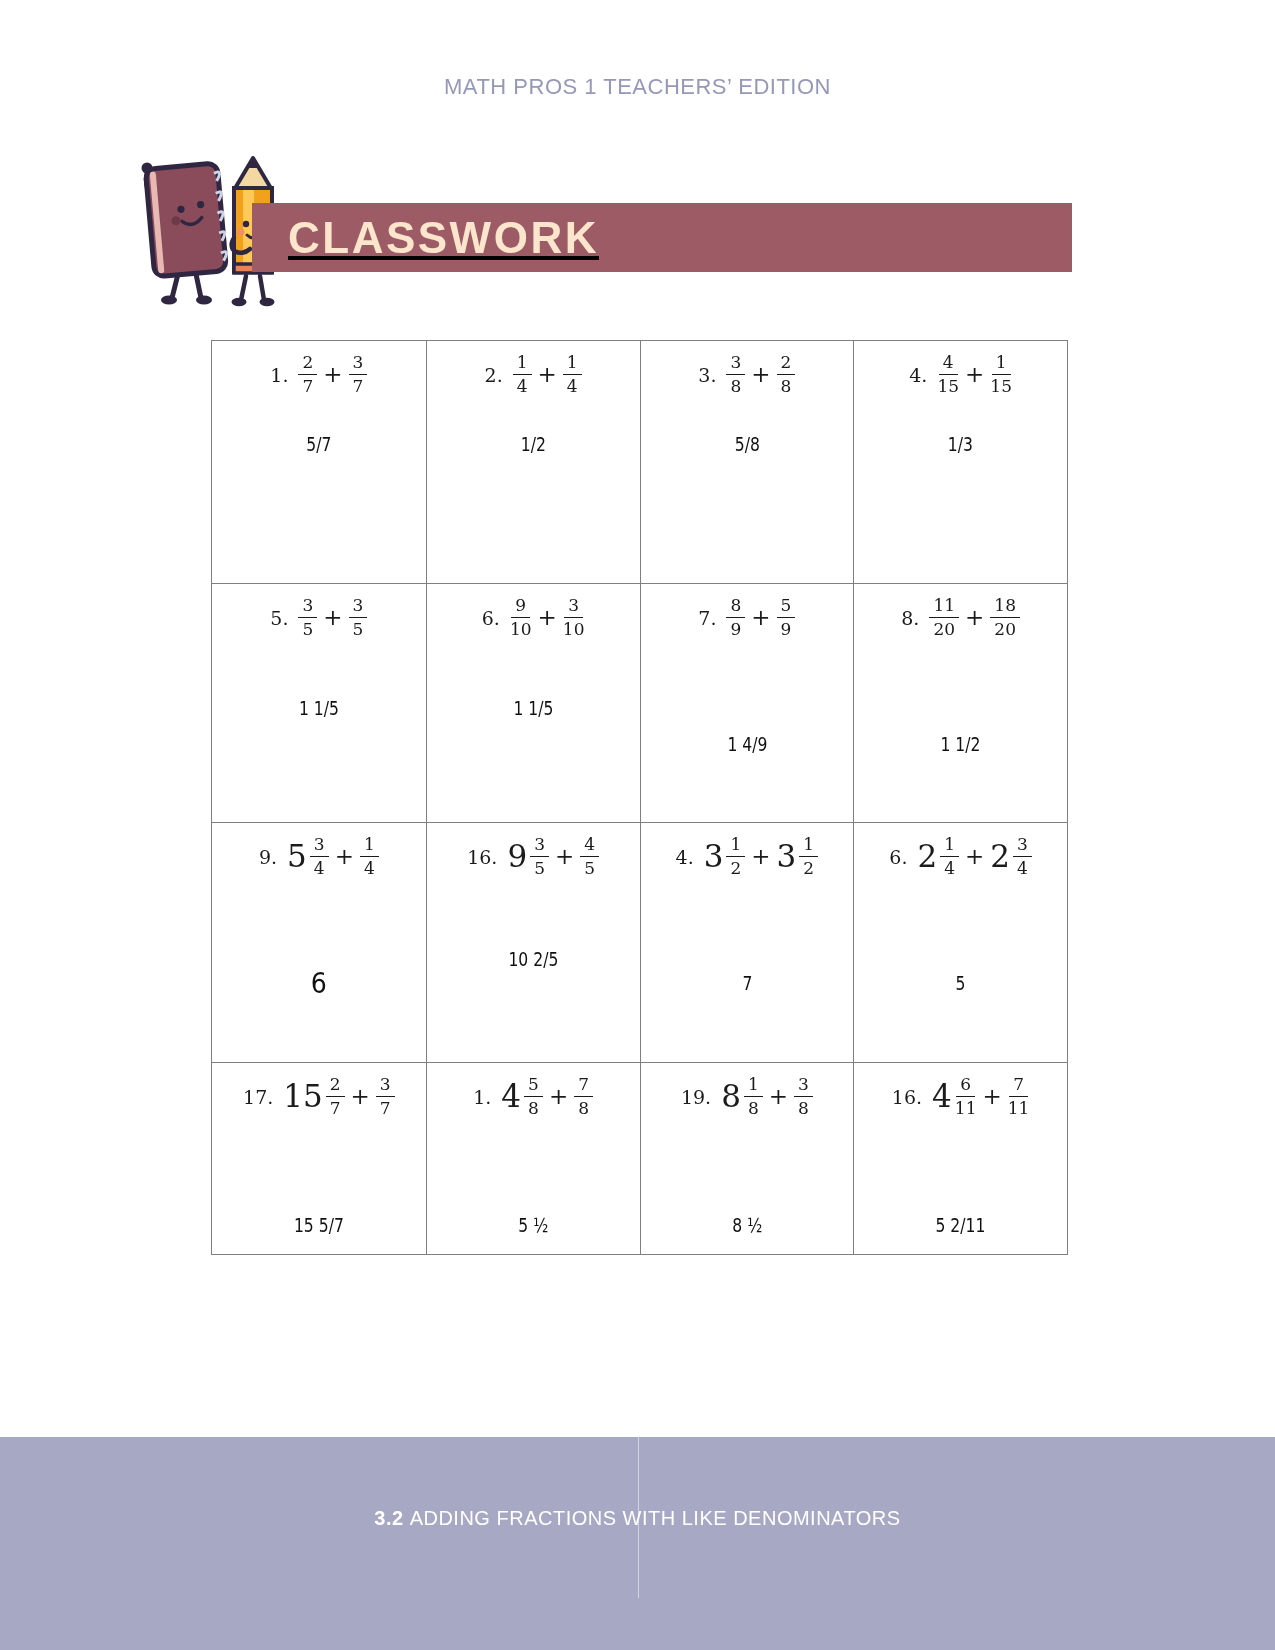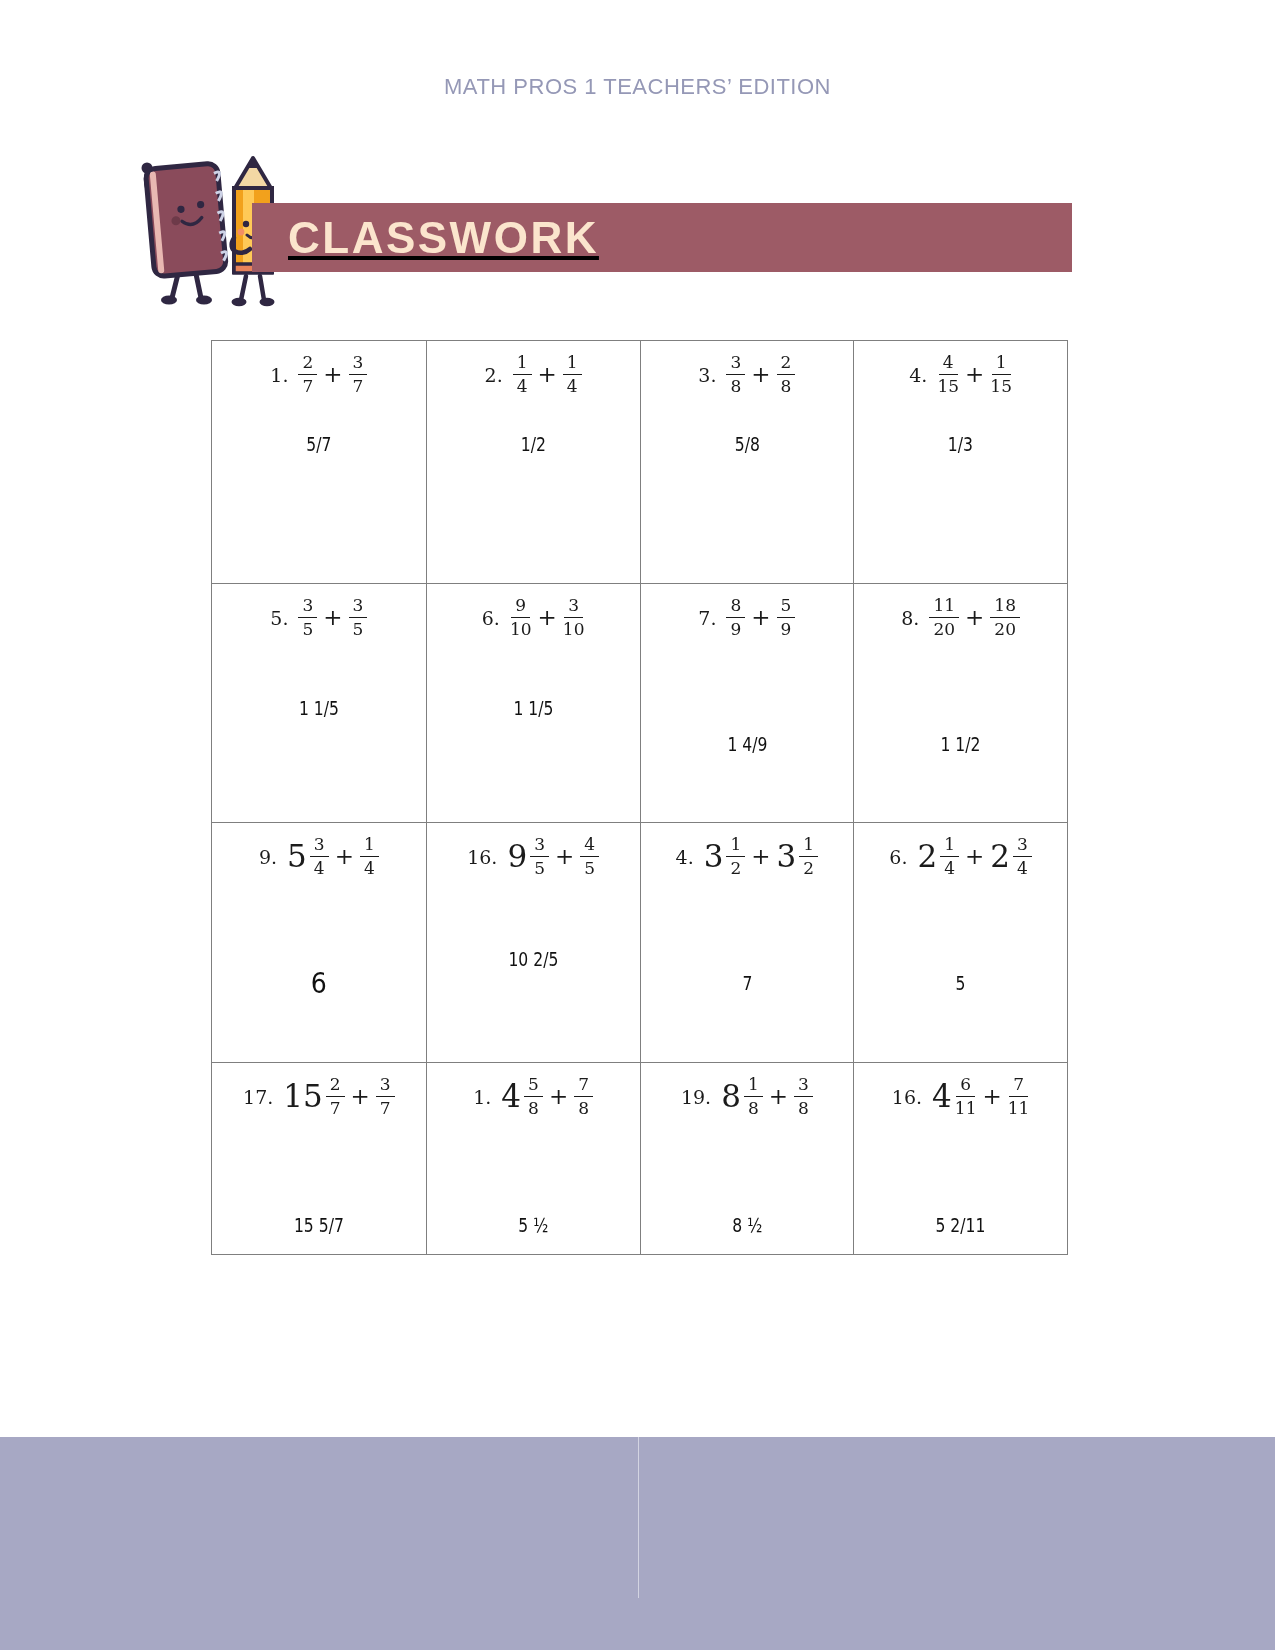--- a/index.html
+++ b/index.html
@@ -406,15 +406,18 @@
               <span class="fden">11</span>
             </span>
           </span>
     </div>
     <div class="answer a-r4">5 2/11</div>
   </div>
 </div>
 
   <div class="footer">
     <div class="footer-divider"></div>
+    <div class="footer-text">
+      <span class="sec">3.2</span><span>ADDING FRACTIONS WITH LIKE DENOMINATORS</span>
+    </div>
   </div>
 
 </div>
 
 </body></html>

